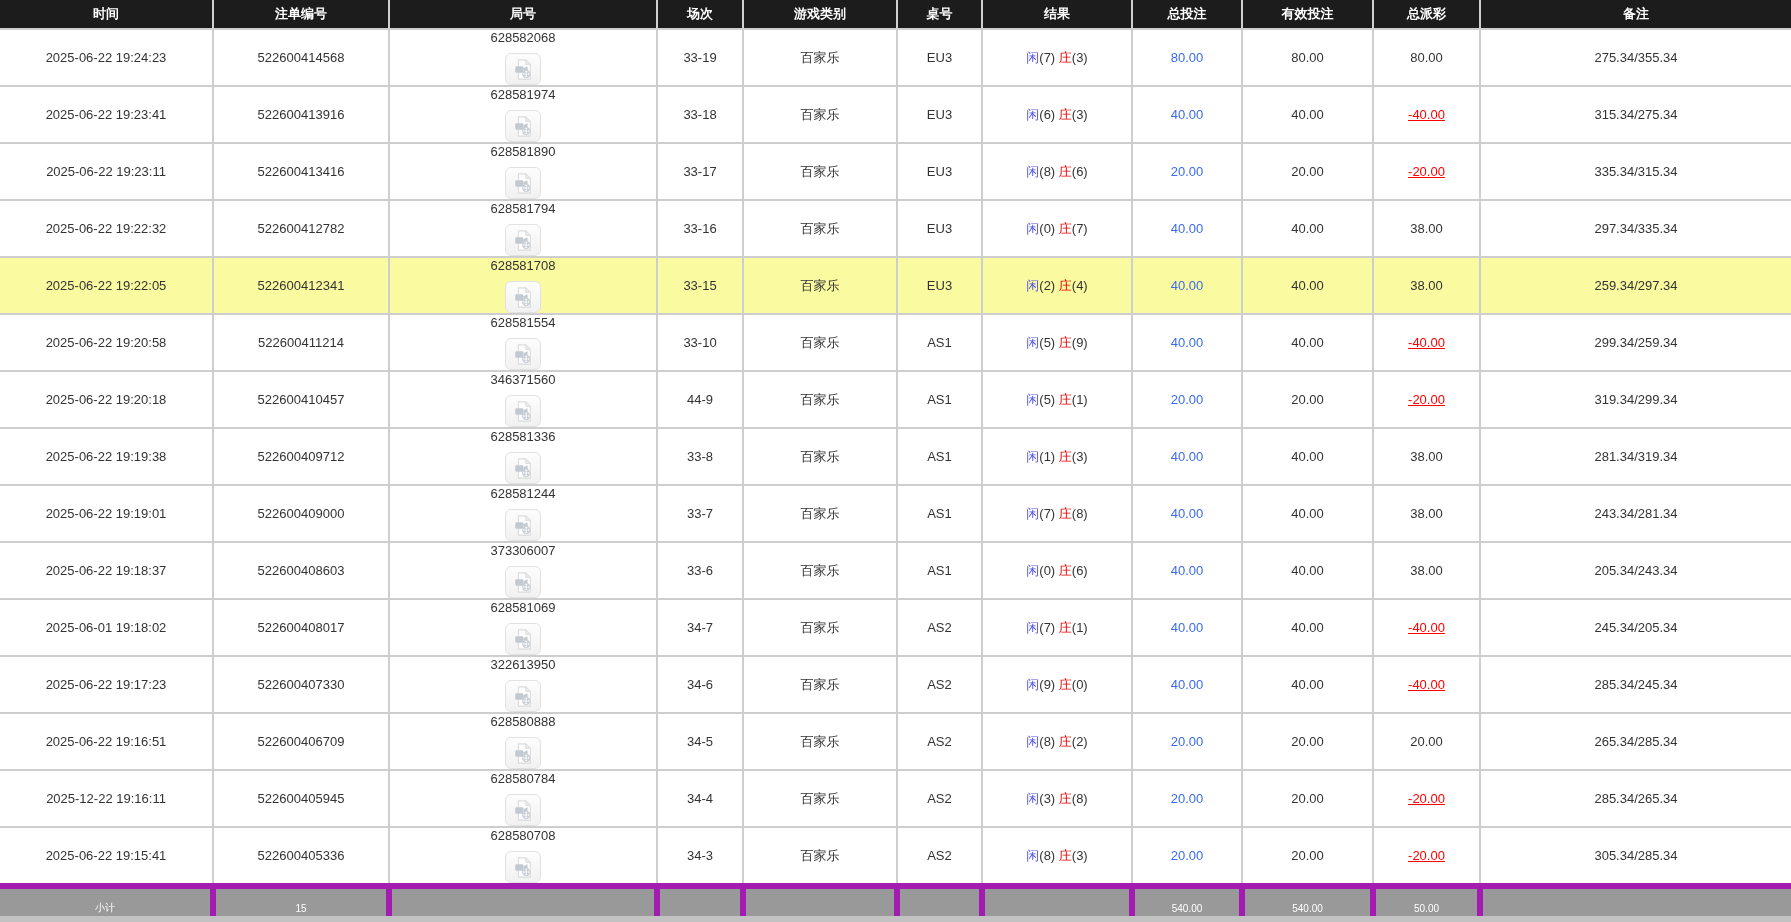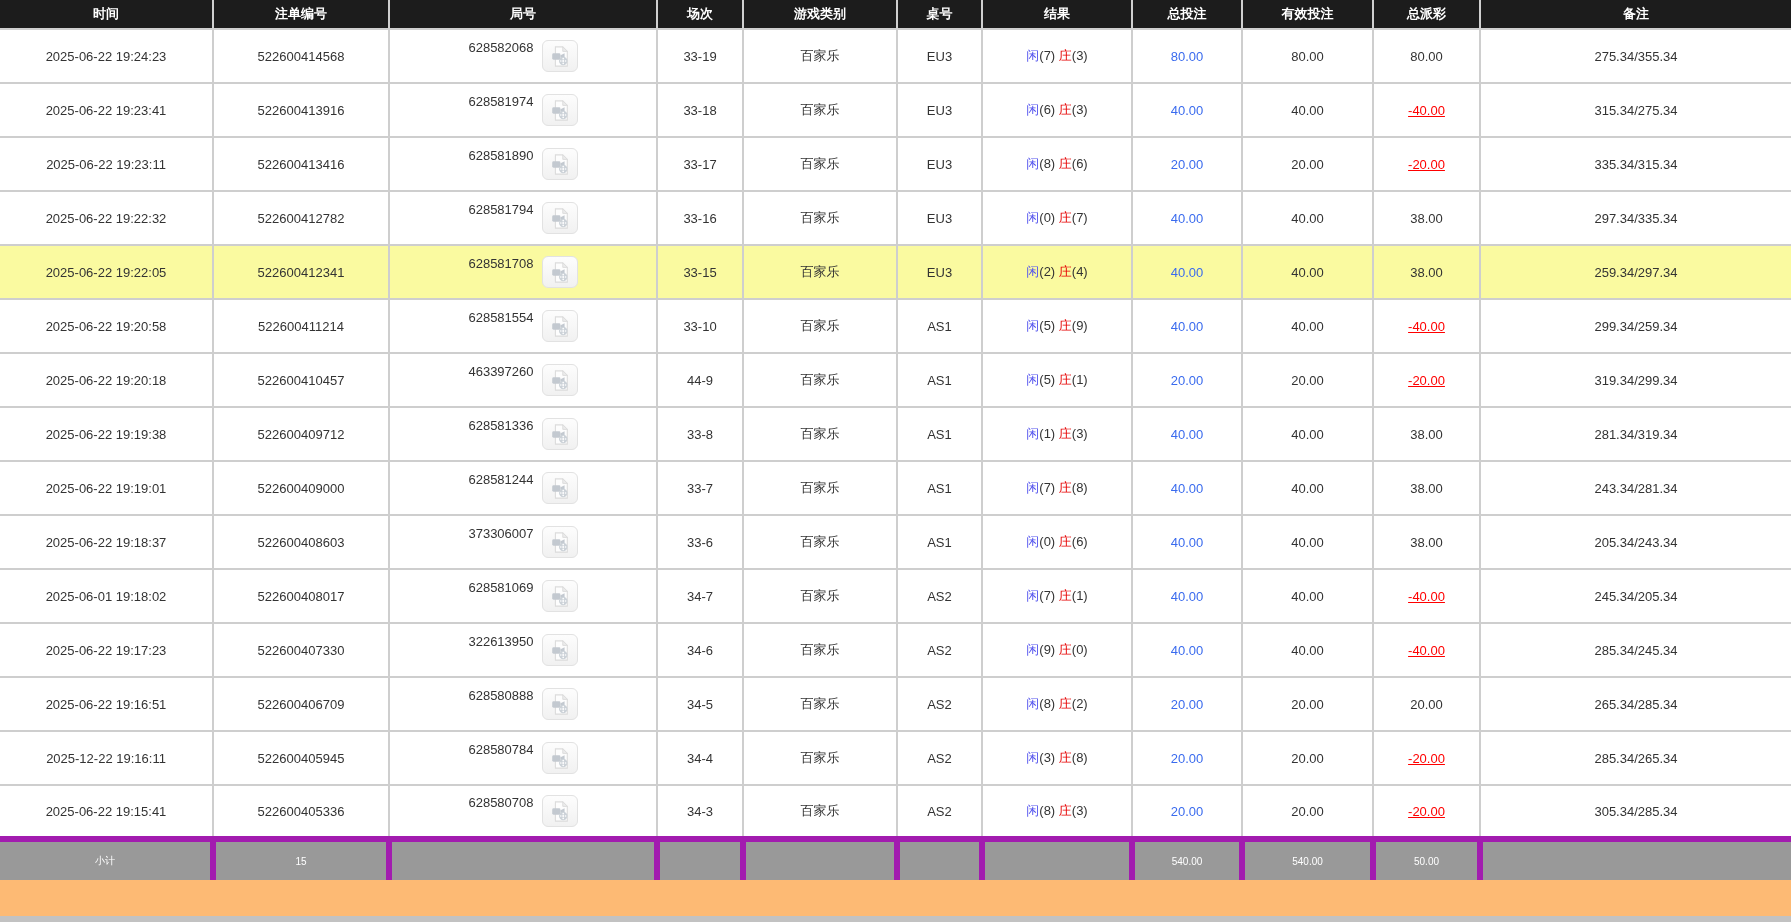--- a/index.html
+++ b/index.html
@@ -4,38 +4,38 @@
 <style>
   :root{
     --header-bg:#1c1c1c; --header-fg:#ffffff;
     --grid:#cecece; --body-fg:#333333;
     --highlight:#fafaa0; --player-blue:#5252ee; --banker-red:#e60000;
     --bet-blue:#3a6bee; --neg-red:#ff0000; --totals-bg:#999999;
   }
   *{box-sizing:border-box;margin:0;padding:0;}
   html,body{background:#ffffff;}
   body{font-family:"Liberation Sans","DejaVu Sans",sans-serif;}
-  .page{position:relative;width:1791px;height:922px;background:#fdba74;overflow:hidden;}
+  .page{position:relative;width:1791px;height:922px;background:#7dd3fc;overflow:hidden;}
   table.records{border-collapse:collapse;border-style:hidden;table-layout:fixed;width:1791px;}
   th,td{text-align:center;vertical-align:middle;overflow:hidden;white-space:nowrap;}
   thead th{
     background:var(--header-bg);color:var(--header-fg);
     font-size:13px;font-weight:bold;height:29px;
     border:2px solid #cfcfcf;
   }
   tbody td{
     height:54px;font-size:13px;color:var(--body-fg);
     border:2px solid var(--grid);background:#fff;
   }
   tr.highlight td{background:var(--highlight);}
   tr.totals td{
     background:var(--totals-bg);border:6px solid #a21caf;
     color:#ffffff;font-size:10px;height:41px;
   }
-  .round-cell-inner{display:inline-flex;gap:8px;justify-content:center;}
+  .round-cell-inner{display:inline-flex;align-items:center;gap:8px;justify-content:center;flex-direction:column;}
   .replay-btn{
     display:inline-flex;align-items:center;justify-content:center;
     width:36px;height:32px;border:1px solid #e2e2e2;border-radius:6px;
     background:linear-gradient(#fdfdfd,#f1f1f1);cursor:pointer;padding:0;
   }
   .res-player{color:var(--player-blue);}
   .res-banker{color:var(--banker-red);}
   .amt-bet{color:var(--bet-blue);}
   .payout{color:var(--body-fg);}
   .payout.neg{color:var(--neg-red);text-decoration:underline;}
@@ -280,21 +280,21 @@
     <td><span class="amt-bet">40.00</span></td>
     <td><span>40.00</span></td>
     <td><span class="payout neg">-40.00</span></td>
     <td><span>299.34/259.34</span></td>
   </tr>
         <tr>
     <td><span>2025-06-22 19:20:18</span></td>
     <td><span>522600410457</span></td>
     <td>
       <span class="round-cell-inner">
-        <span>463397260</span>
+        <span>346371560</span>
         <button class="replay-btn">
           <svg width="22" height="22" viewBox="0 0 24 24">
             <path d="M7 2 h8 l5 5 v16 h-13 z" fill="#fdfdfd" stroke="#dcdcdc" stroke-width="1.2"></path>
             <path d="M15 2 v5 h5 z" fill="#ececec" stroke="#dcdcdc" stroke-width="1"></path>
             <rect x="3.5" y="9" width="9" height="7" rx="1.5" fill="#c3c9d0"></rect>
             <path d="M12.5 11.3 L17 9 v7 l-4.5-2.3 z" fill="#c3c9d0"></path>
             <circle cx="15.5" cy="17.5" r="4.6" fill="#ccd2d8"></circle>
             <circle cx="15.5" cy="17.5" r="1.1" fill="#ffffff"></circle>
             <circle cx="15.5" cy="14.9" r="0.9" fill="#ffffff"></circle>
             <circle cx="15.5" cy="20.1" r="0.9" fill="#ffffff"></circle>

